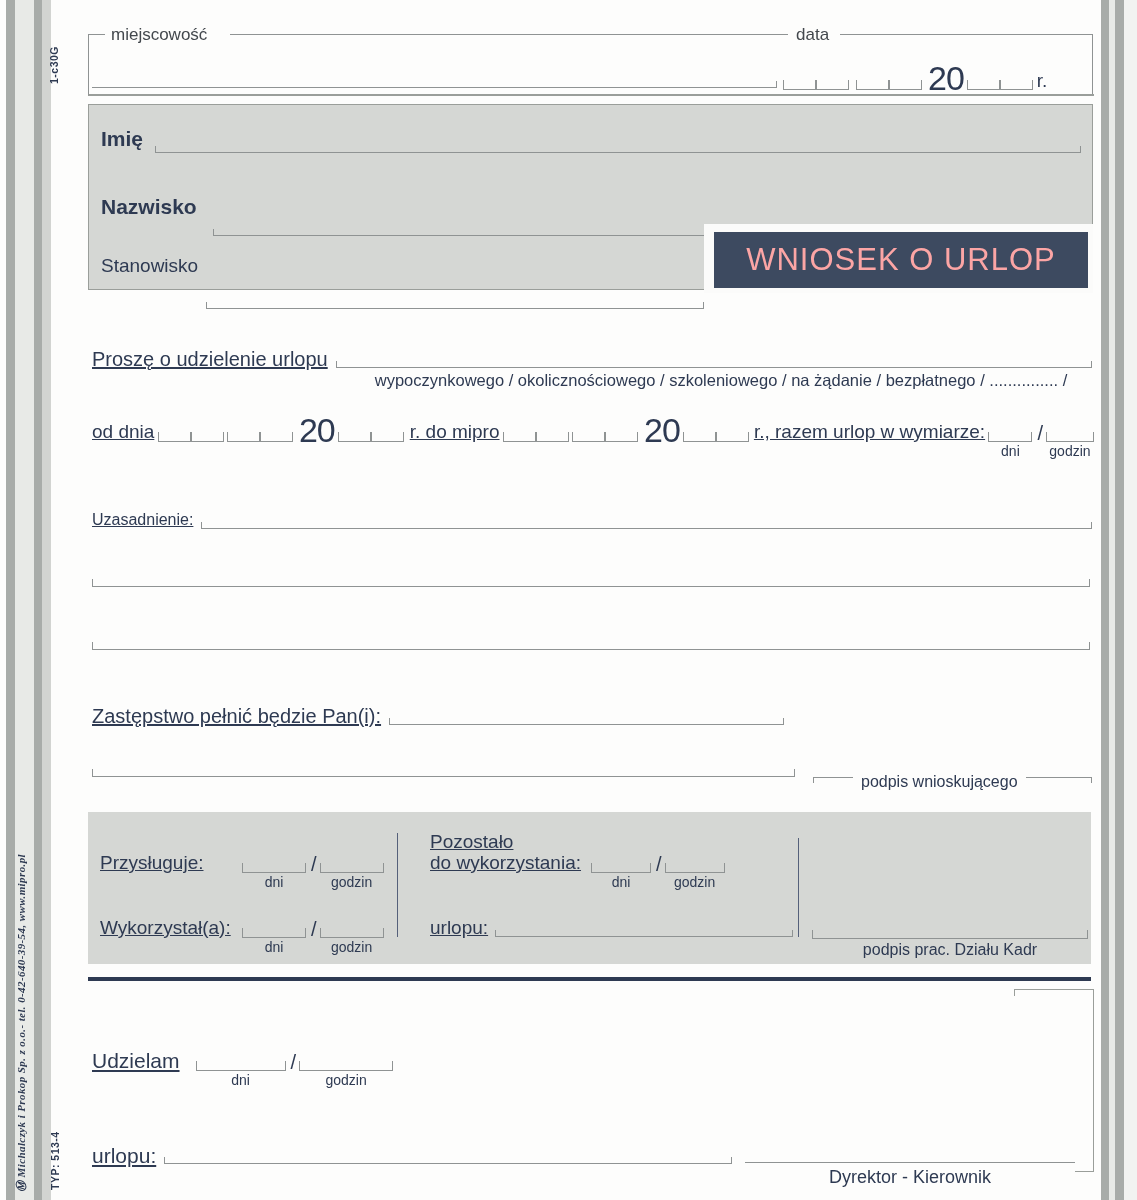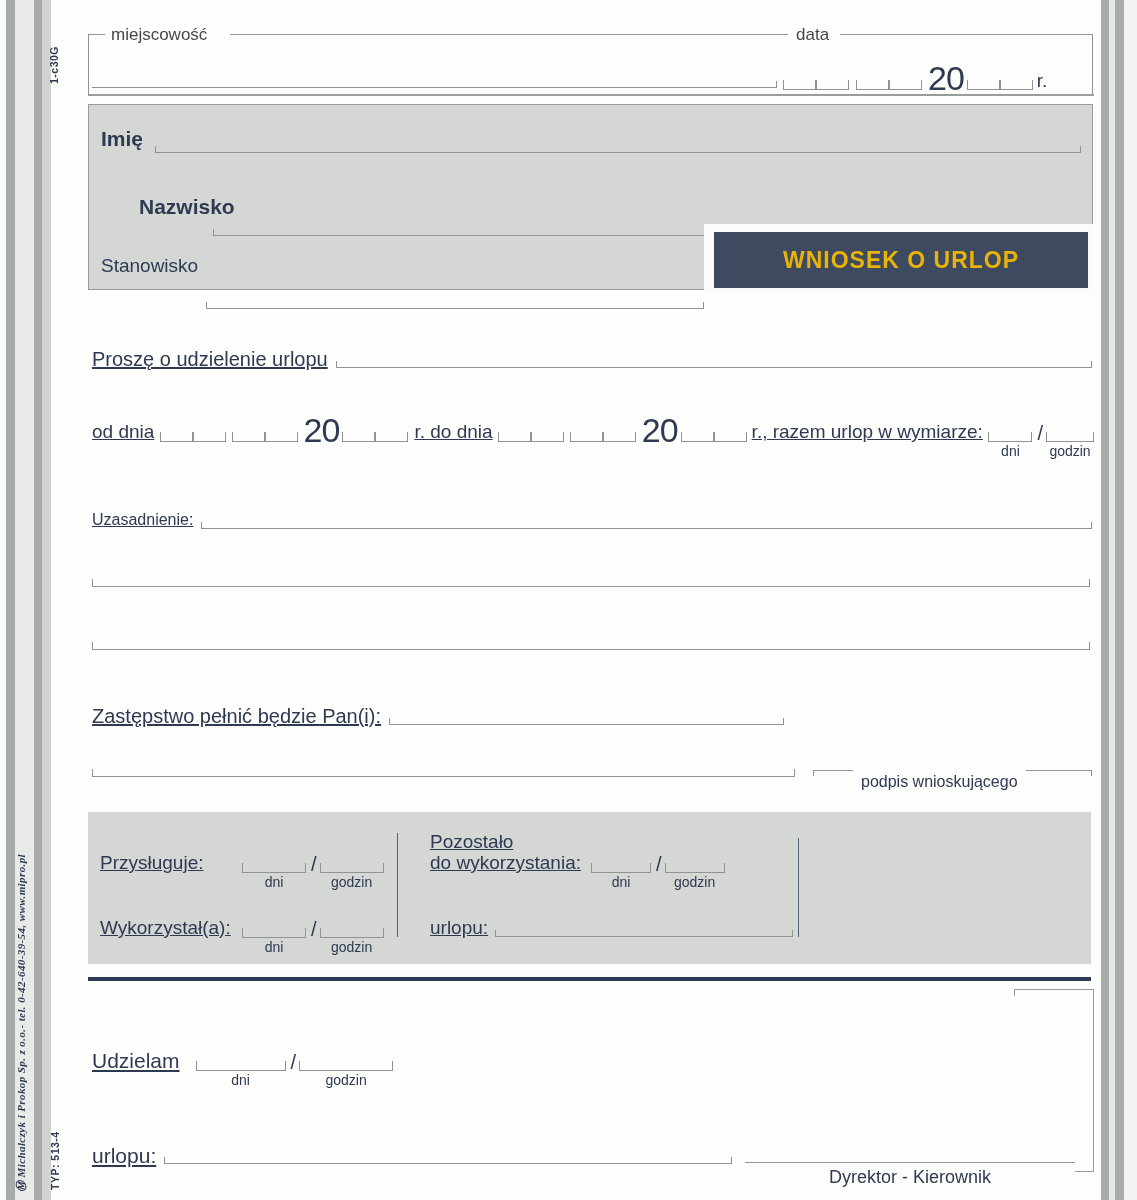--- a/index.html
+++ b/index.html
@@ -51,21 +51,21 @@
   .bseg.tr::after{content:'';position:absolute;right:0;top:-1px;width:1px;height:6px;background:var(--line);}
   .sigcap{font-size:16px;color:var(--ink);white-space:nowrap;padding:0 8px;margin-top:3px;}
   
   .upbracket{border-bottom:1px solid var(--line);border-left:1px solid var(--line);border-right:1px solid var(--line);height:8px;}
   
   .panelbox{background:var(--panel);border:1px solid #9a9e9a;}
   .plabel{font-weight:bold;font-size:21px;color:var(--ink);}
   .plabel2{font-size:19px;color:var(--ink);}
   .banner-outer{background:#fbfbfa;padding:8px 5px 5px 10px;}
   .banner-inner{background:var(--banner);height:56px;display:flex;align-items:center;justify-content:center;
-    color:#eab308;font-weight:bold;font-size:23px;letter-spacing:1px;white-space:nowrap;}
+    color:#fca5a5;font-weight:normal;font-size:31px;letter-spacing:1px;white-space:nowrap;}
   .subtitle{font-size:16.5px;color:var(--ink);text-align:center;}
   .thickrule{background:var(--ink);}
   .openbox{border-top:1px solid #9a9e9a;border-right:1px solid #9a9e9a;}
   .openbox::before{content:'';position:absolute;left:0;top:0;width:1px;height:6px;background:#9a9e9a;}
   .divider{background:#55607a;width:1px;position:absolute;}
 </style>
 </head>
 <body>
 
 <div class="page">
@@ -107,53 +107,54 @@
     <div class="cg">
         <i class="cell"></i>
         <i class="cell"></i>
       </div>
     <div class="rsuf">r.</div>
   </div>
 
   <div class="abs panelbox" style="left:88px;top:104px;width:1003px;height:184px;">
     <div class="abs plabel" style="left:12px;top:22px;">Imię</div>
     <div class="abs wline ts te" style="left:66px;top:33px;width:926px;flex:none;"></div>
-    <div class="abs plabel" style="left:12px;top:90px;margin-left:38px;">Nazwisko</div>
+    <div class="abs plabel" style="left:12px;top:90px;">Nazwisko</div>
     <div class="abs wline ts te" style="left:124px;top:101px;width:866px;flex:none;"></div>
     <div class="abs plabel2" style="left:12px;top:150px;">Stanowisko</div>
     <div class="abs wline ts te" style="left:117px;top:159px;width:498px;flex:none;"></div>
   </div>
 
   <div class="abs banner-outer" style="left:704px;top:224px;width:374px;">
     <div class="banner-inner">WNIOSEK O URLOP</div>
   </div>
 
   <div class="abs row" style="left:92px;top:346px;width:1000px;height:24px;">
     <div class="rowlabel" style="font-size:20px;">Proszę o udzielenie urlopu</div>
     <div class="wline ts te" style="margin-left:8px;margin-bottom:2px;"></div>
   </div>
+  <div class="abs subtitle" style="left:350px;top:371px;width:742px;">wypoczynkowego / okolicznościowego / szkoleniowego / na żądanie / bezpłatnego / ............... /</div>
 
   <div class="abs row" style="left:92px;top:412px;width:1002px;height:30px;">
     <div class="rowlabel">od dnia</div>
     <div class="cgap"></div>
     <div class="cg">
         <i class="cell"></i>
         <i class="cell"></i>
       </div>
     <div class="cgap"></div>
     <div class="cg">
         <i class="cell"></i>
         <i class="cell"></i>
       </div>
     <div class="big20">20</div>
     <div class="cg">
         <i class="cell"></i>
         <i class="cell"></i>
       </div>
-    <div class="rowlabel" style="margin-left:6px;">r. do dnia</div>
+    <div class="rowlabel" style="margin-left:6px;">r. do mipro</div>
     <div class="cgap"></div>
     <div class="cg">
         <i class="cell"></i>
         <i class="cell"></i>
       </div>
     <div class="cgap"></div>
     <div class="cg">
         <i class="cell"></i>
         <i class="cell"></i>
       </div>
@@ -181,21 +182,21 @@
   </div>
   <div class="abs standline" style="left:92px;top:579px;width:998px;"></div>
   <div class="abs standline" style="left:92px;top:642px;width:998px;"></div>
 
   <div class="abs row" style="left:92px;top:701px;width:692px;height:26px;">
     <div class="rowlabel" style="font-size:20px;">Zastępstwo pełnić będzie Pan(i):</div>
     <div class="wline ts te" style="margin-left:8px;margin-bottom:2px;"></div>
   </div>
   <div class="abs standline" style="left:92px;top:769px;width:703px;"></div>
 
-  <div class="abs" style="left:813px;top:770px;width:279px;display:flex;align-items:flex-start;">
+  <div class="abs" style="left:813px;top:770px;width:279px;display:flex;align-items:center;">
     <div class="bseg tl" style="width:40px;"></div>
     <div class="sigcap">podpis wnioskującego</div>
     <div class="bseg tr" style="flex:1;"></div>
   </div>
 
   <div class="abs" style="left:88px;top:812px;width:1003px;height:152px;background:var(--panel);"></div>
   <div class="divider" style="left:397px;top:833px;height:104px;"></div>
   <div class="divider" style="left:798px;top:838px;height:99px;"></div>
 
   <div class="abs row" style="left:100px;top:844px;height:29px;">
@@ -236,20 +237,24 @@
       <i class="cell" style="width:58px;"></i>
       <span class="sub">godzin</span>
     </div>
   </div>
 
   <div class="abs row" style="left:430px;top:911px;width:363px;height:27px;">
     <div class="rowlabel">urlopu:</div>
     <div class="wline ts te" style="margin-left:7px;margin-bottom:1px;"></div>
   </div>
 
+  <div class="abs" style="left:812px;top:930px;width:276px;">
+    <div class="upbracket"></div>
+    <div class="sigcap" style="text-align:center;margin-top:2px;">podpis prac. Działu Kadr</div>
+  </div>
 
   <div class="abs thickrule" style="left:88px;top:977px;width:1003px;height:4px;"></div>
 
   <div class="abs openbox" style="left:1014px;top:989px;width:79px;height:182px;"></div>
   <div class="abs hline" style="left:1075px;top:1171px;width:18px;height:1px;background:#9a9e9a;"></div>
 
   <div class="abs row" style="left:92px;top:1040px;height:31px;">
     <div class="rowlabel" style="font-size:21px;">Udzielam</div>
     <div class="cellcol" style="margin-left:16px;">
       <i class="cell" style="width:88px;"></i>

